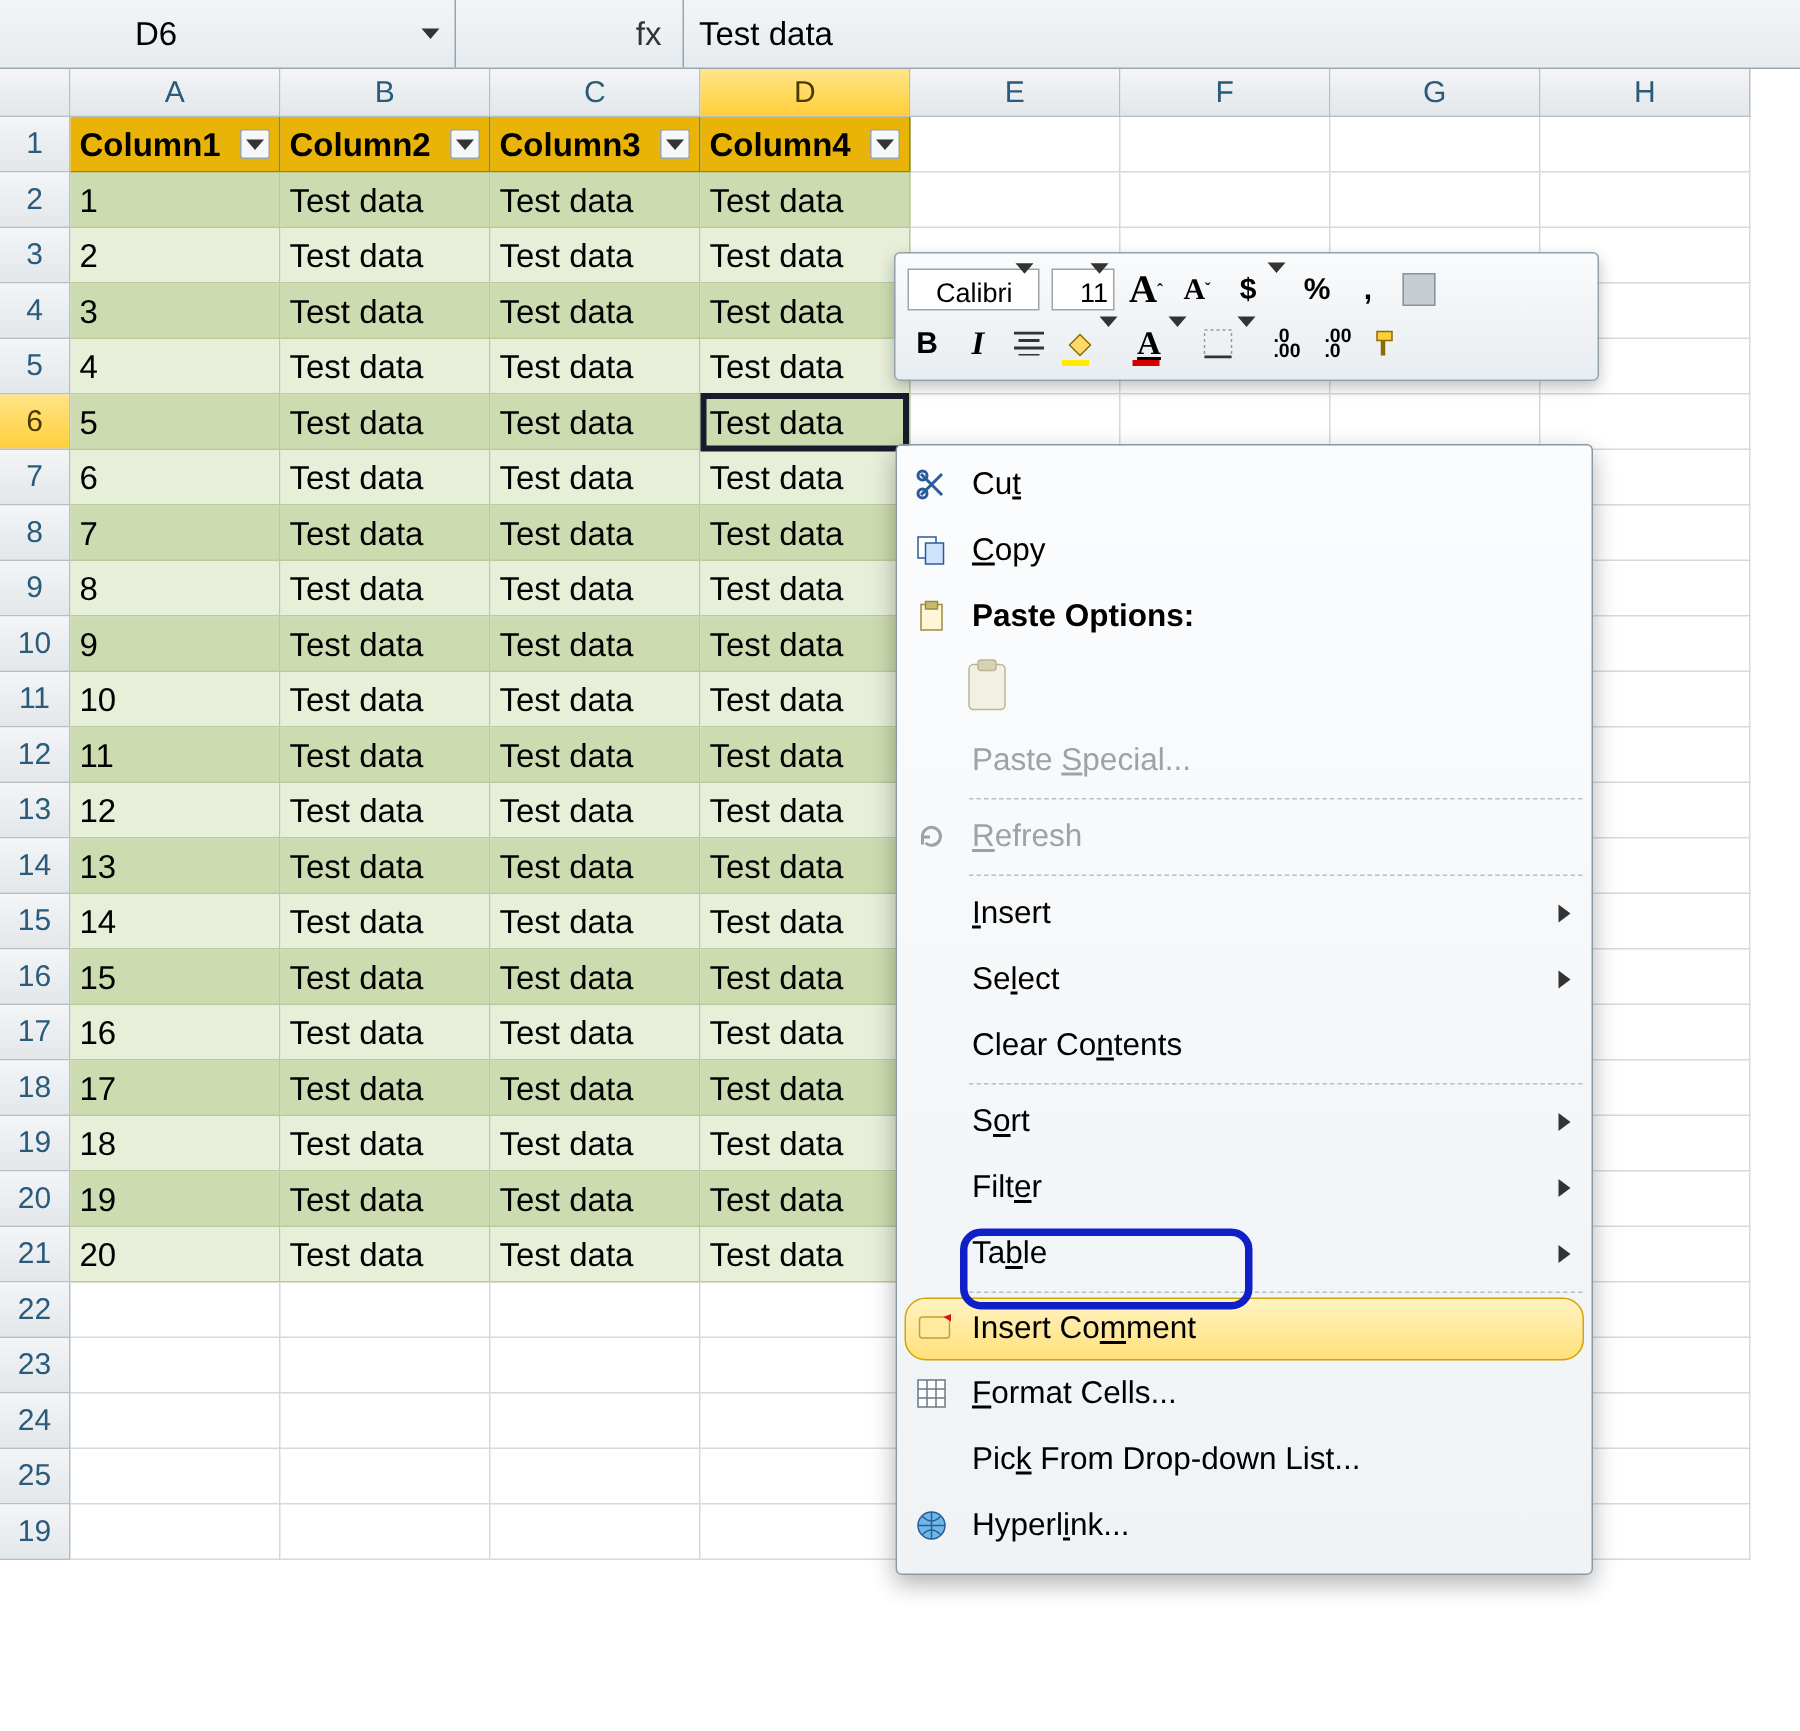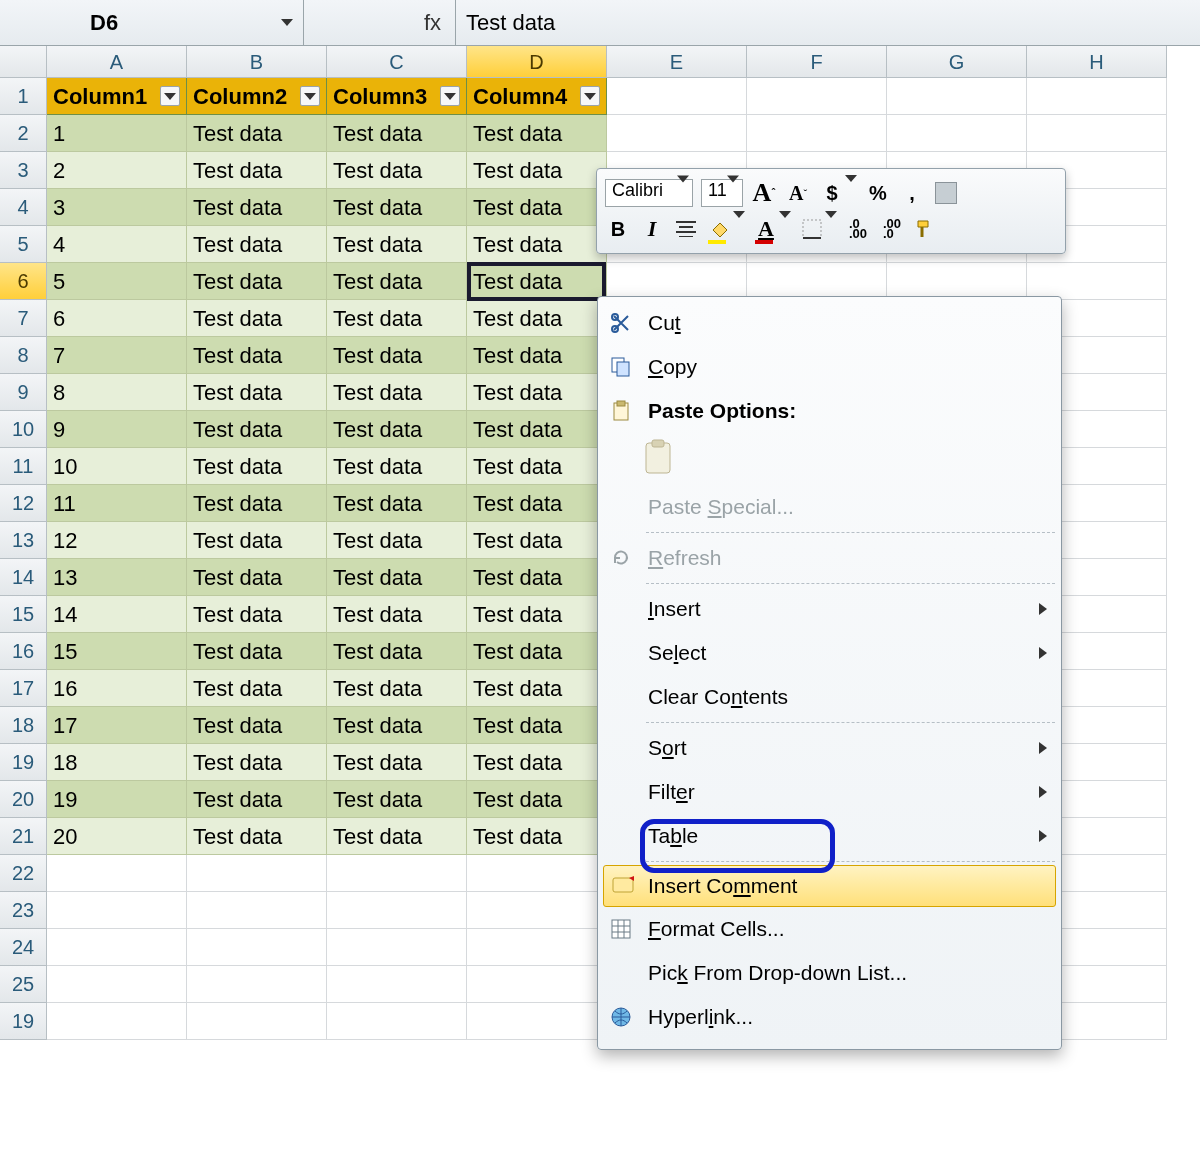--- a/index.html
+++ b/index.html
@@ -23,21 +23,21 @@
     border-bottom: 1px solid #9aa5aa;
     background: linear-gradient(#f2f5f8,#e6ebef);
   }
   .name-box {
     width: 304px;
     border-right: 1px solid #9aa5aa;
     display: flex;
     align-items: center;
     padding-left: 90px;
     font-size: 22px;
-    font-weight: bold;
+    font-weight: normal;
     position: relative;
   }
   .name-box .dd {
     position: absolute; right: 6px; top: 50%; transform: translateY(-50%);
     width: 20px; height: 20px; display:flex; align-items:center; justify-content:center;
   }
   .fx-box {
     width: 152px;
     border-right: 1px solid #9aa5aa;
     display:flex; align-items:center; justify-content:flex-end;
@@ -114,21 +114,21 @@
     width:470px;
     background:linear-gradient(#fafbfc,#e8edf1);
     border:1px solid #93a1ab;
     border-radius:4px;
     box-shadow:0 4px 10px rgba(0,0,0,.25);
     padding:6px 8px;
   }
   .mini-row { display:flex; align-items:center; gap:8px; height:36px; }
   .mt-sel {
     height:28px; border:1px solid #9aa3a7; background:#fff; font-size:18px;
-    padding:0 18px 0 6px; position:relative; display:flex; align-items:flex-start;
+    padding:0 18px 0 18px; position:relative; display:flex; align-items:flex-end;
   }
   .mt-font { width:88px; }
   .mt-size { width:42px; }
   .mt-sel .caret { position:absolute; right:3px; top:50%; transform:translateY(-50%); }
   .tb-btn {
     min-width:26px; height:28px; display:flex; align-items:center; justify-content:center;
     border-radius:3px; font-size:20px; font-weight:bold;
   }
   .tb-split { display:flex; align-items:center; }
   .tb-split .caret { width:12px; }
@@ -161,21 +161,21 @@
   }
   .ctx-label { flex:1; padding-left:4px; }
   .ctx-sep {
     height:0; border-top:1px dashed #b6bfc6; margin:3px 6px 3px 48px;
   }
   .ctx-arrow {
     width:0;height:0;border-top:6px solid transparent;border-bottom:6px solid transparent;border-left:8px solid #333;
   }
   .ctx-item.highlight {
     background:linear-gradient(#fff3c2,#ffe07a);
-    border:1px solid #d6a400; border-radius:3px;
+    border:1px solid #d6a400; border-radius:14px;
     margin:0 5px; height:42px;
   }
   .ctx-item.highlight .ctx-icon{ width:40px; }
   .blue-ring {
     position:absolute;
     left:640px; top:819px;
     width:195px; height:54px;
     border:5px solid #1020c8; border-radius:14px;
     pointer-events:none;
   }

